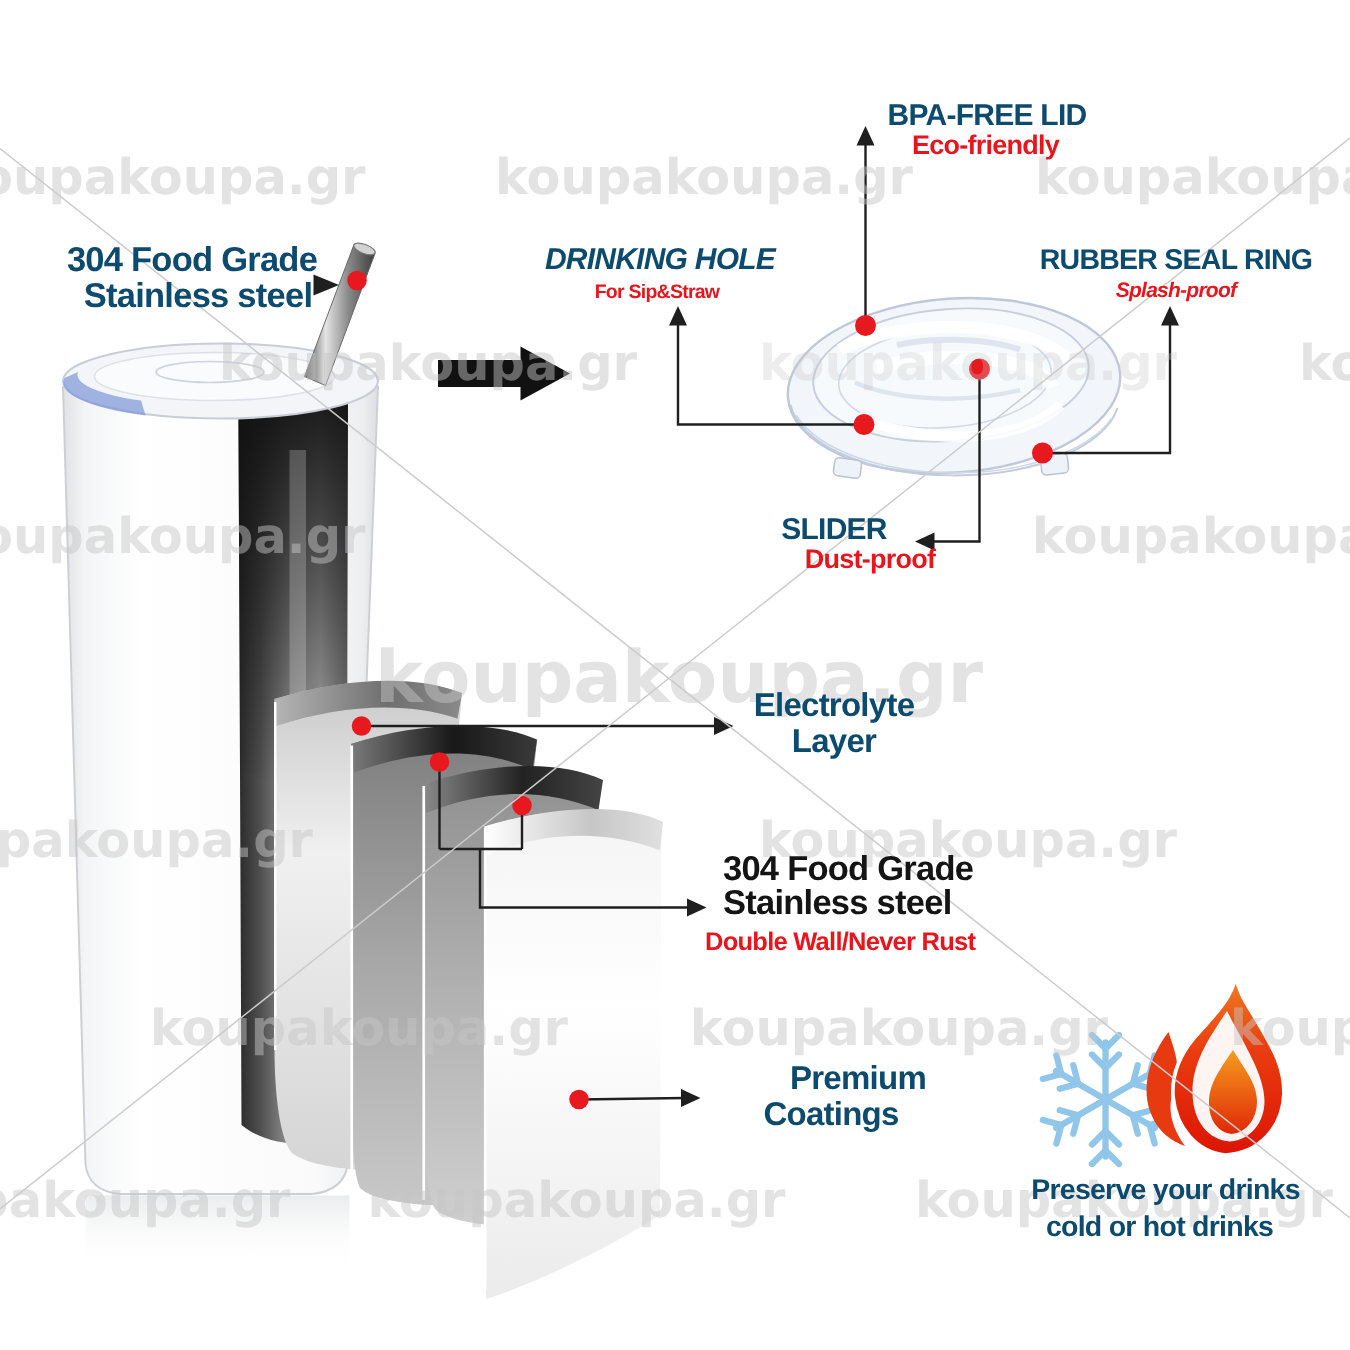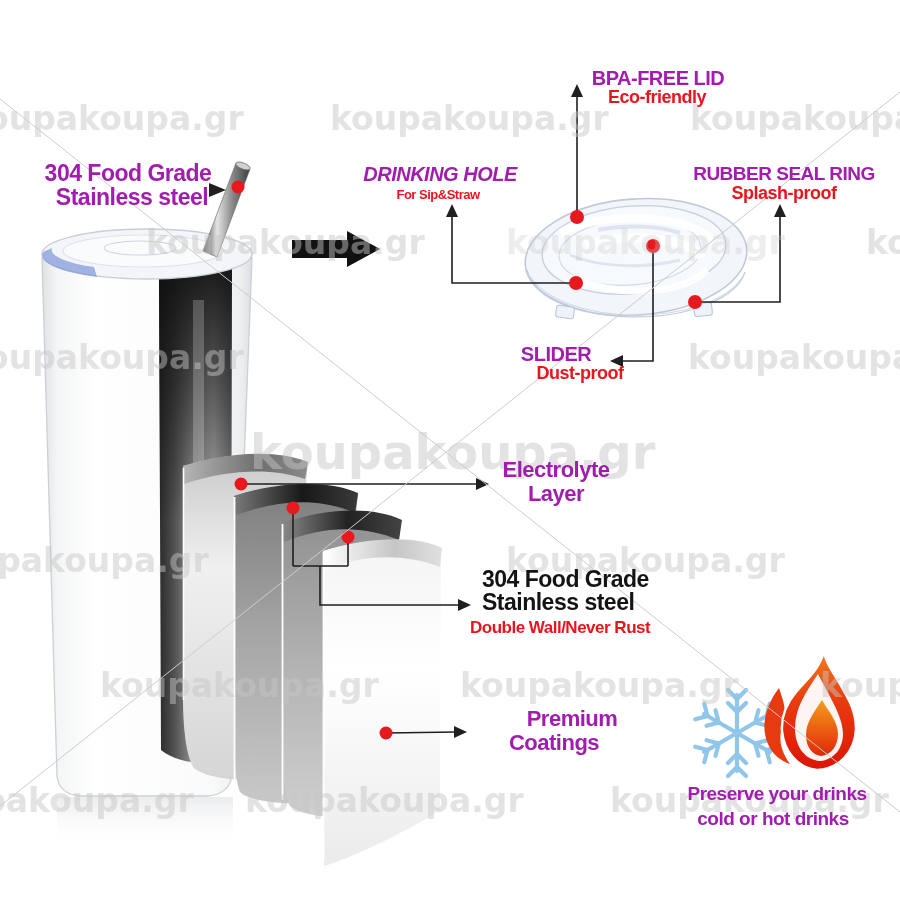--- a/index.html
+++ b/index.html
@@ -3,21 +3,21 @@
 <meta charset="utf-8">
 <style>
   html,body{margin:0;padding:0;}
   #stage{position:relative;width:900px;height:900px;background:#ffffff;overflow:hidden;
          font-family:"Liberation Sans",sans-serif;}
   #gfx,#overlay{position:absolute;left:0;top:0;}
   #wmlayer{position:absolute;left:0;top:0;width:900px;height:900px;pointer-events:none;}
   .wm{position:absolute;font-weight:bold;color:var(--wm,#c6c6c6);opacity:.48;white-space:nowrap;
       transform:translateY(-50%);font-family:"DejaVu Sans",sans-serif;}
   .lbl{position:absolute;transform:translate(-50%,-50%);white-space:nowrap;font-weight:bold;
-       color:#a21caf;letter-spacing:-0.5px;}
+       color:#0c4a6e;letter-spacing:-0.5px;}
   .lbl-left{position:absolute;transform:translateY(-50%);white-space:nowrap;font-weight:bold;
        color:#141414;letter-spacing:-0.5px;}
   .red{color:var(--accent,#e8151d);}
 </style>
 </head>
 <body>
 
 <div id="stage">
   <svg id="gfx" width="900" height="900" viewBox="0 0 900 900">
     <defs>
@@ -229,21 +229,21 @@
   <div class="lbl" style="left:128px;top:173px;font-size:23px;">304 Food Grade</div>
   <div class="lbl" style="left:132px;top:197px;font-size:23px;">Stainless steel</div>
 
   <div class="lbl" style="left:658px;top:78px;font-size:20px;">BPA-FREE LID</div>
   <div class="lbl red" style="left:657px;top:97px;font-size:18px;">Eco-friendly</div>
 
   <div class="lbl" style="left:440px;top:174px;font-size:20px;font-style:italic;">DRINKING HOLE</div>
   <div class="lbl red" style="left:438px;top:194px;font-size:13px;">For Sip&amp;Straw</div>
 
   <div class="lbl" style="left:784px;top:174px;font-size:19px;">RUBBER SEAL RING</div>
-  <div class="lbl red" style="left:784px;top:193px;font-size:18px;">Splash-proof</div>
+  <div class="lbl red" style="left:784px;top:193px;font-size:14px;font-style:italic;">Splash-proof</div>
 
   <div class="lbl" style="left:556px;top:354px;font-size:20px;">SLIDER</div>
   <div class="lbl red" style="left:556px;top:373px;font-size:18px;margin-left:24px;">Dust-proof</div>
 
   <div class="lbl" style="left:556px;top:470px;font-size:22px;">Electrolyte</div>
   <div class="lbl" style="left:556px;top:494px;font-size:22px;">Layer</div>
 
   <div class="lbl-left" style="left:482px;top:579px;font-size:23px;">304 Food Grade</div>
   <div class="lbl-left" style="left:482px;top:602px;font-size:23px;">Stainless steel</div>
   <div class="lbl-left red" style="left:470px;top:628px;font-size:17px;">Double Wall/Never Rust</div>

